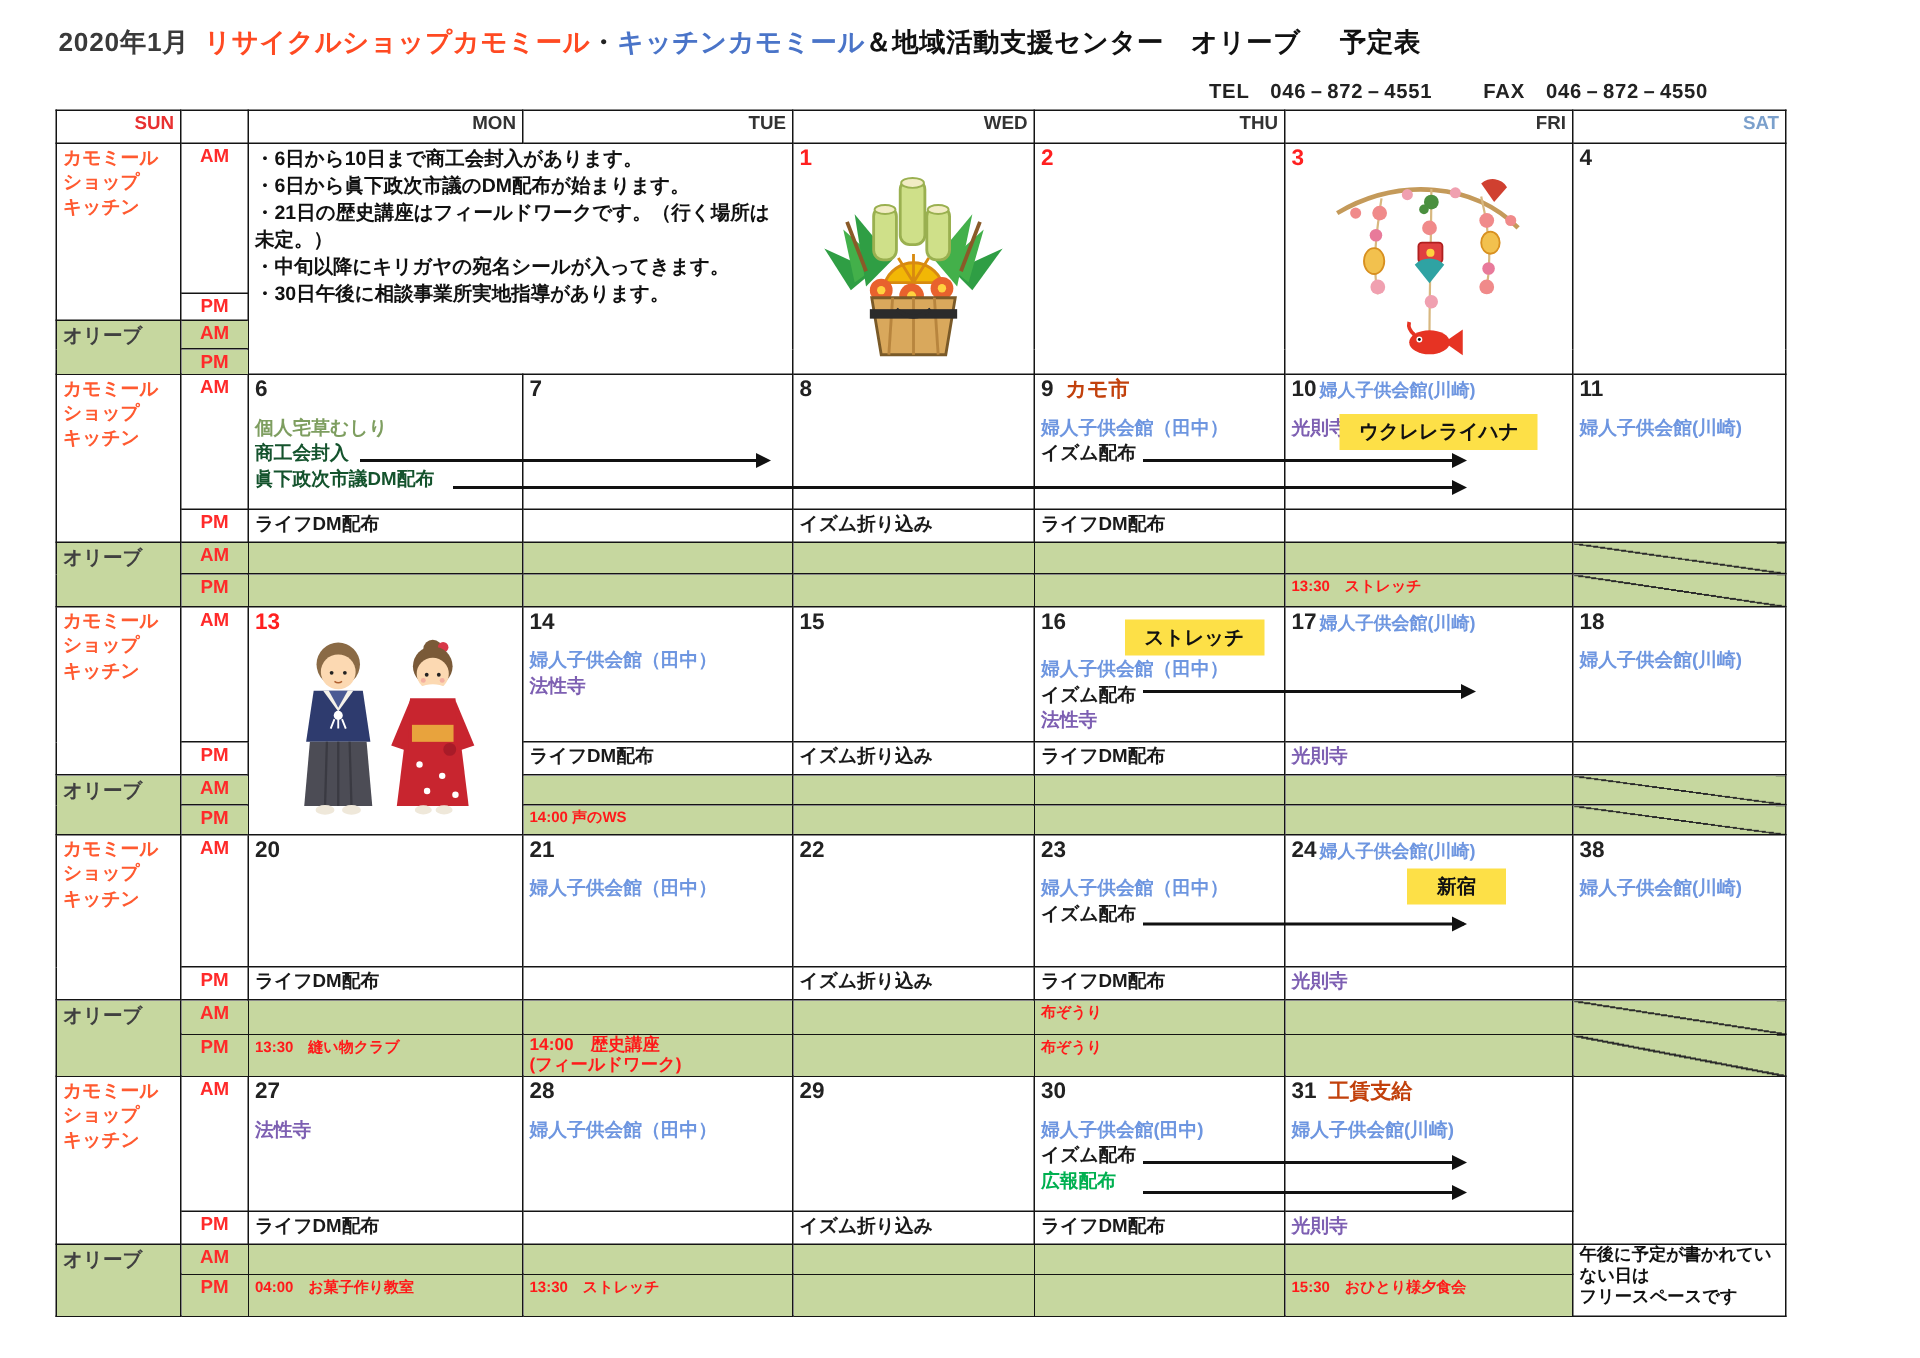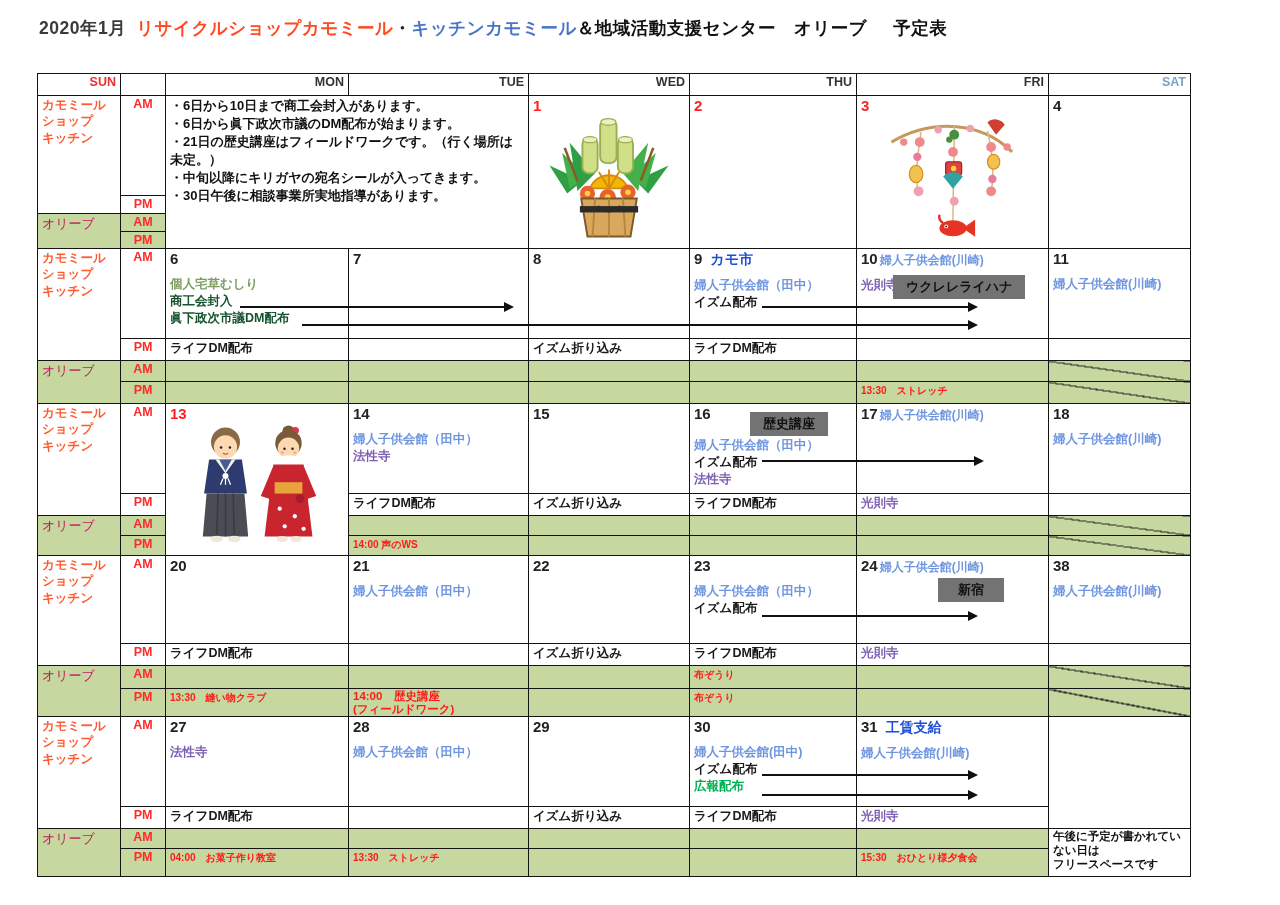--- a/index.html
+++ b/index.html
@@ -17,59 +17,62 @@
   .telfax{position:absolute;left:806px;top:52px;font-size:13.5px;font-weight:bold;color:#222;letter-spacing:.5px;}
   .telfax span{margin-right:34px;}
 
   
   table.cal{position:absolute;left:37px;top:73px;border-collapse:collapse;table-layout:fixed;width:1153px;}
   table.cal td{border:1.5px solid #141414;vertical-align:top;padding:1px 4px;position:relative;}
   td.hd{font-size:12.5px;font-weight:bold;text-align:right;vertical-align:middle;color:#333;padding:2px;}
   td.hd.sun{color:#e83030;}
   td.hd.sat{color:#7ba0cc;}
   td.facility{color:#ff5a30;font-weight:bold;font-size:12.5px;line-height:1.3;vertical-align:middle;padding-left:5px;}
-  td.olabel{font-weight:normal;font-size:13px;vertical-align:middle;color:#be185d;padding-left:4px;}
+  td.olabel{font-weight:bold;font-size:13px;vertical-align:middle;color:#404040;padding-left:4px;}
   td.ampm{color:#ff2a2a;font-weight:bold;font-size:12.5px;text-align:center;vertical-align:middle;padding:0;margin-top:36px;}
   .olive{background:#c6d79f;}
   .diag{background-image:linear-gradient(to top right,transparent 48.6%,#2a2a2a 48.6%,#2a2a2a 51.4%,transparent 51.4%);}
   .pre{white-space:pre-line;}
 
   .date{font-weight:bold;font-size:15px;color:#222;line-height:18px;}
   .date.red{color:#ff2020;}
-  .tag{font-weight:bold;font-size:14px;color:#1d4ed8;margin-left:8px;}
+  .tag{font-weight:bold;font-size:14px;color:#c2410c;margin-left:8px;}
   .side{font-weight:bold;font-size:12px;color:#6e96e0;margin-left:2px;}
   .ev{font-weight:bold;font-size:12.5px;line-height:17px;}
   .evs{margin-top:8px;}
   .c-red{color:#14532d;}
   .c-blue{color:#6e96e0;}
   .c-purple{color:#7d5fb2;}
   .c-green{color:#7e9e60;}
   .c-bgreen{color:#00b050;}
   .c-black{color:#1a1a1a;}
   .pm-ev{font-weight:bold;font-size:12.5px;line-height:16px;}
   .o-ev{font-weight:bold;font-size:10px;line-height:16px;color:#ff1a1a;}
   .o-ev.small{font-size:11.5px;line-height:12.5px;}
 
   .notes{font-weight:bold;font-size:13px;line-height:1.38;color:#111;padding:2px 3px;}
   .freenote{font-weight:bold;font-size:11.5px;line-height:1.2;color:#111;}
 
-  .badge{position:absolute;background:#737373;color:#111;font-weight:bold;font-size:13px;padding:3px 13px;white-space:nowrap;}
+  .badge{position:absolute;background:#fde047;color:#111;font-weight:bold;font-size:13px;padding:3px 13px;white-space:nowrap;}
 
   
   .arrow{position:absolute;height:2px;background:#111;}
   .arrow::after{content:"";position:absolute;right:-2px;top:-4.5px;width:0;height:0;
     border-left:10px solid #111;border-top:5px solid transparent;border-bottom:5px solid transparent;}
 </style>
 </head>
 <body>
 
 <div id="page">
 
   <div class="title">
     <span class="t-month">2020年1月</span><span class="t-red">リサイクルショップカモミール</span><span class="t-dot">・</span><span class="t-blue">キッチンカモミール</span><span class="t-rest">＆地域活動支援センター　オリーブ</span><span class="t-sched">予定表</span>
+  </div>
+  <div class="telfax">
+    <span>TEL　046－872－4551</span><span>FAX　046－872－4550</span>
   </div>
 
   <table class="cal">
     <colgroup>
       <col style="width:83px">
         <col style="width:45px">
         <col style="width:183px">
         <col style="width:180px">
       <col style="width:161px">
         <col style="width:167px">
@@ -318,21 +321,21 @@
         <div class="evs">
           <div class="ev c-blue">婦人子供会館（田中）</div>
           <div class="ev c-purple">法性寺</div>
         </div>
       </td>
       <td>
         <span class="date">15</span>
       </td>
       <td>
         <span class="date">16</span>
-        <span class="badge" style="left:60px;top:8px">歴史講座</span>
+        <span class="badge" style="left:60px;top:8px">ストレッチ</span>
         <div class="evs" style="margin-top:14px">
           <div class="ev c-blue">婦人子供会館（田中）</div>
           <div class="ev c-black">イズム配布</div>
           <div class="ev c-purple">法性寺</div>
         </div>
       </td>
       <td>
         <span class="date">17</span><span class="side">婦人子供会館(川崎)</span>
       </td>
       <td>

